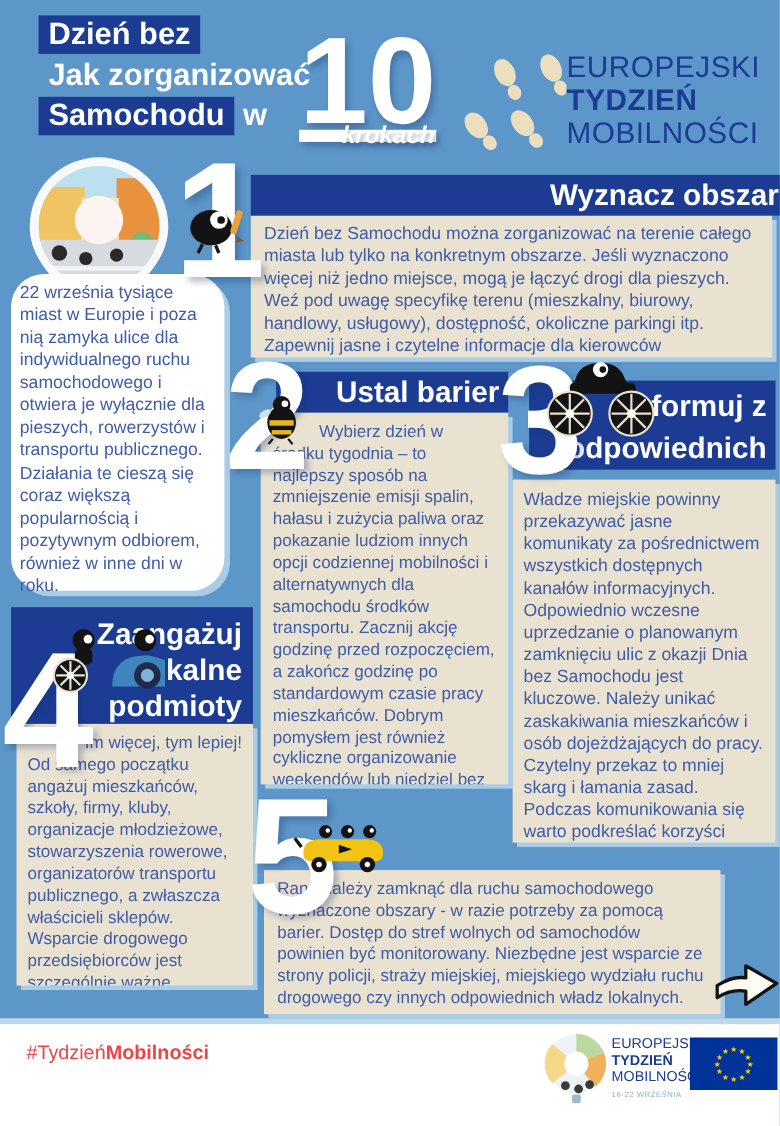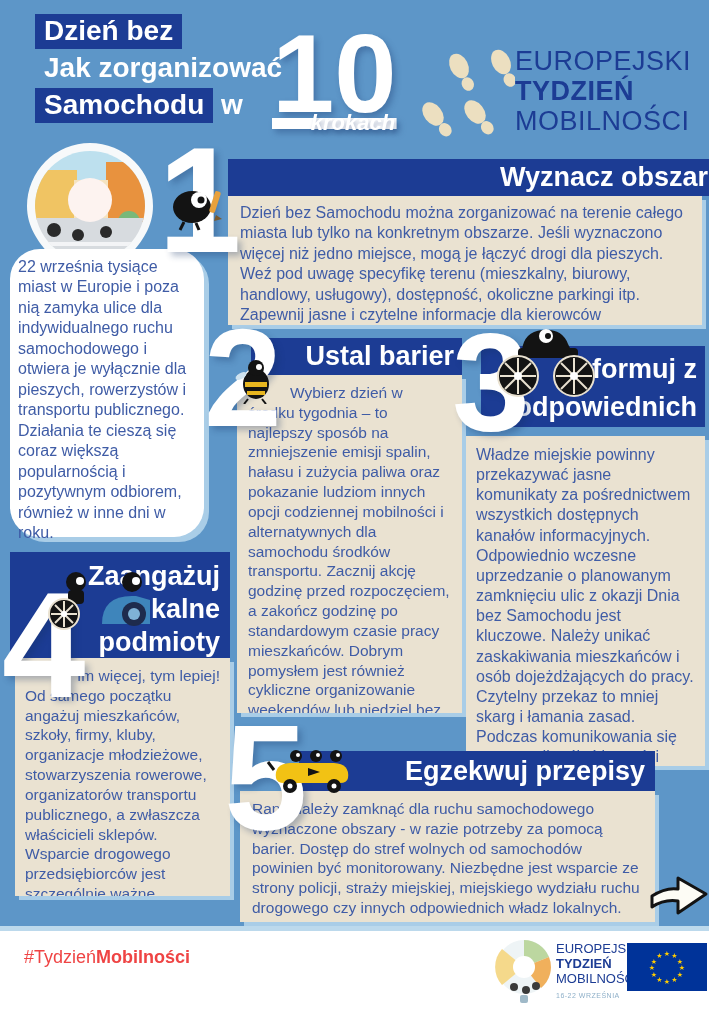--- a/index.html
+++ b/index.html
@@ -233,23 +233,20 @@
       <circle cx="56" cy="7" r="2" fill="#ffffff"></circle>
       <circle cx="76" cy="7" r="2" fill="#ffffff"></circle>
     <path d="M14 30 q-2 -14 14 -15 h44 q16 1 14 15 q-1 5 -8 5 h-56 q-7 0 -8 -5 Z" fill="#f2c214"></path>
     <polygon points="46,20 58,24 46,28" fill="#131313"></polygon>
     <circle cx="28" cy="38" r="7" fill="#131313"></circle>
       <circle cx="28" cy="38" r="2.5" fill="#ffffff"></circle>
     <circle cx="72" cy="38" r="7" fill="#131313"></circle>
       <circle cx="72" cy="38" r="2.5" fill="#ffffff"></circle>
     <line x1="12" y1="22" x2="6" y2="14" stroke="#131313" stroke-width="3"></line>
   </svg>
-  <div class="bar s5-bar">
-    <span>Egzekwuj przepisy</span>
-  </div>
   <div class="panel s5-panel">
     <p>Rano należy zamknąć dla ruchu samochodowego wyznaczone obszary - w razie potrzeby za pomocą barier. Dostęp do stref wolnych od samochodów powinien być monitorowany. Niezbędne jest wsparcie ze strony policji, straży miejskiej, miejskiego wydziału ruchu drogowego czy innych odpowiednich władz lokalnych.</p>
   </div>
 
   <svg class="abs" style="left:648px;top:864px;z-index:6" width="61" height="56" viewBox="0 0 61 56">
     <path d="M4 32 q14 -9 26 -7 l0 -11 L58 30 30 49 l0 -12 q-14 -2 -26 6 z" fill="#fdfcf5" stroke="#131313" stroke-width="3" stroke-linejoin="round"></path>
   </svg>
 
   <div class="abs footer">
     <div class="hashtag">

